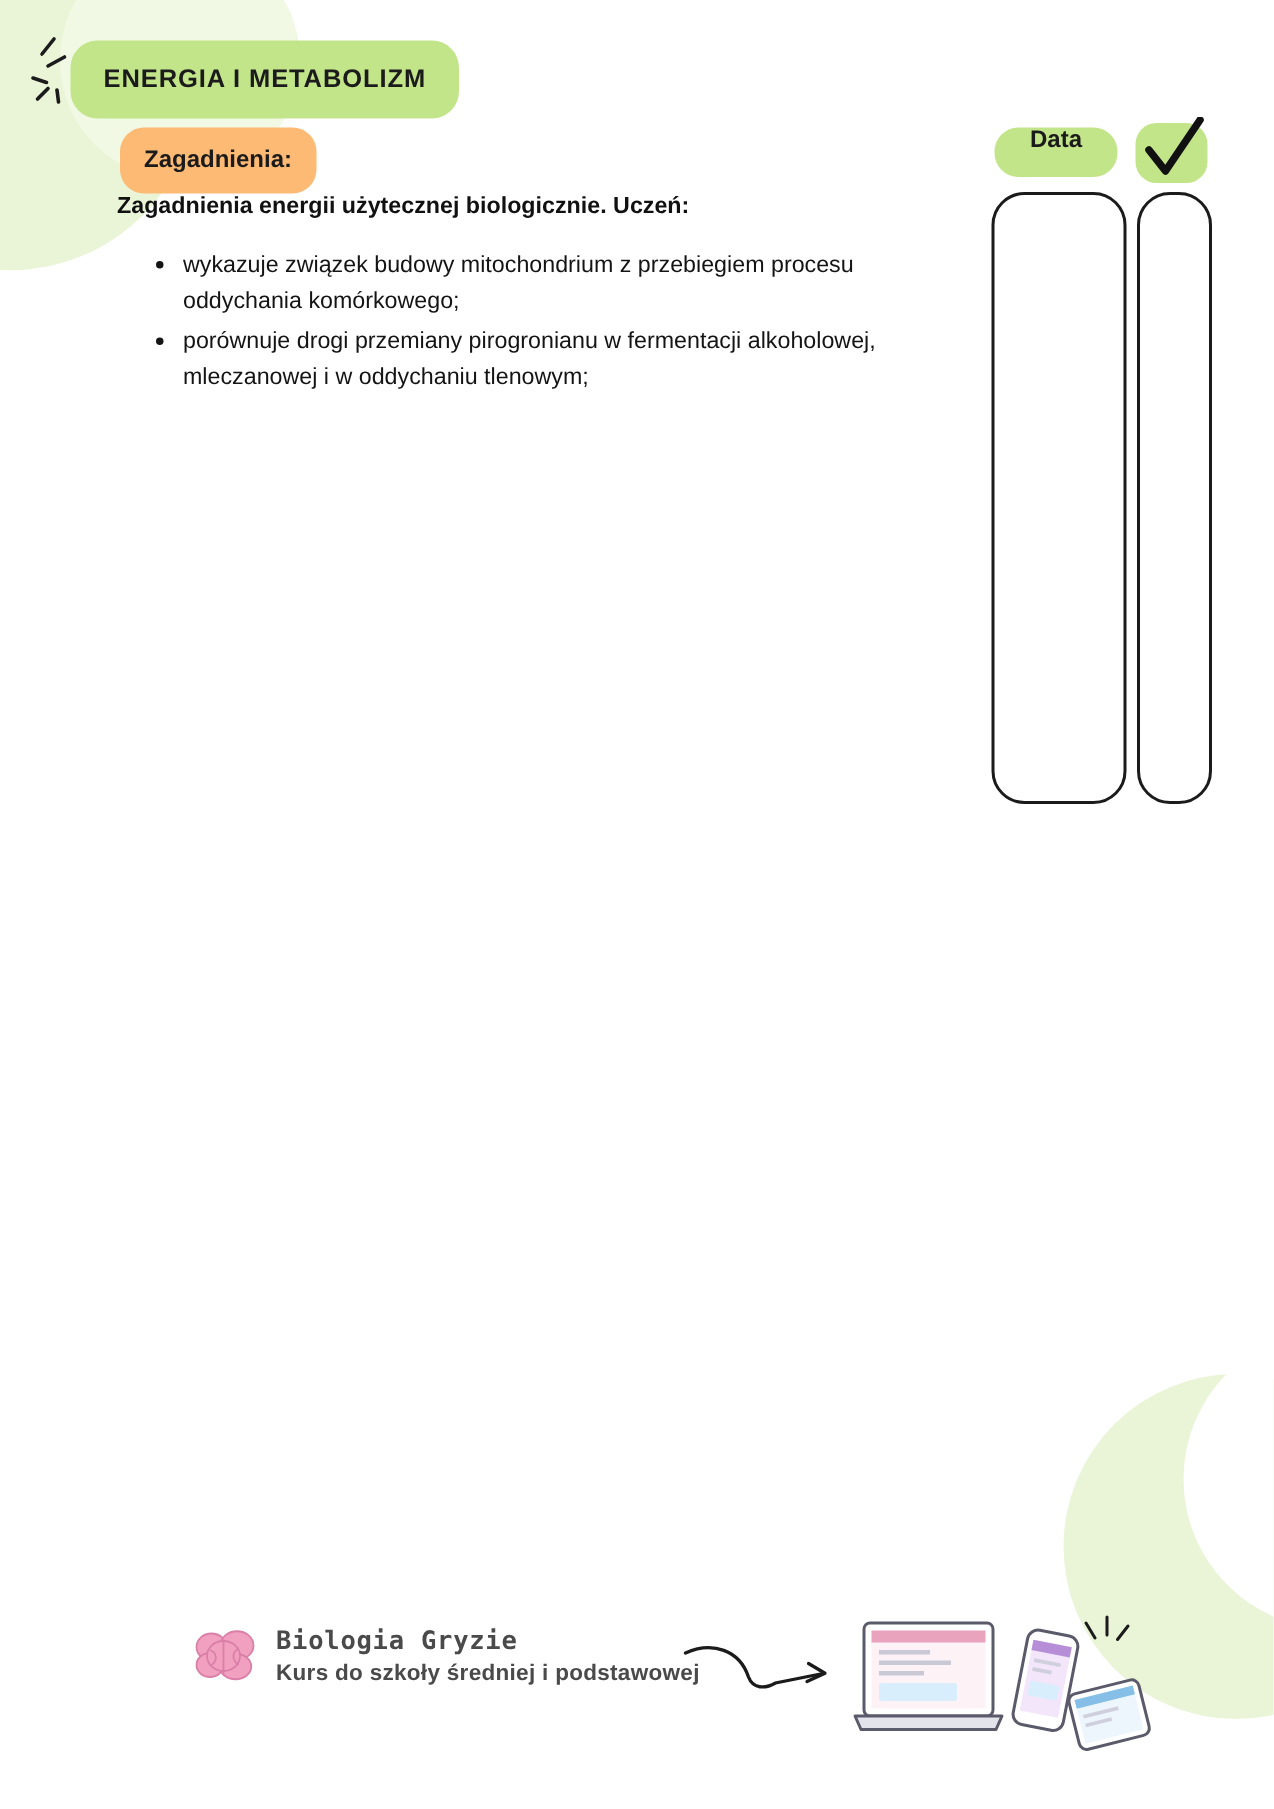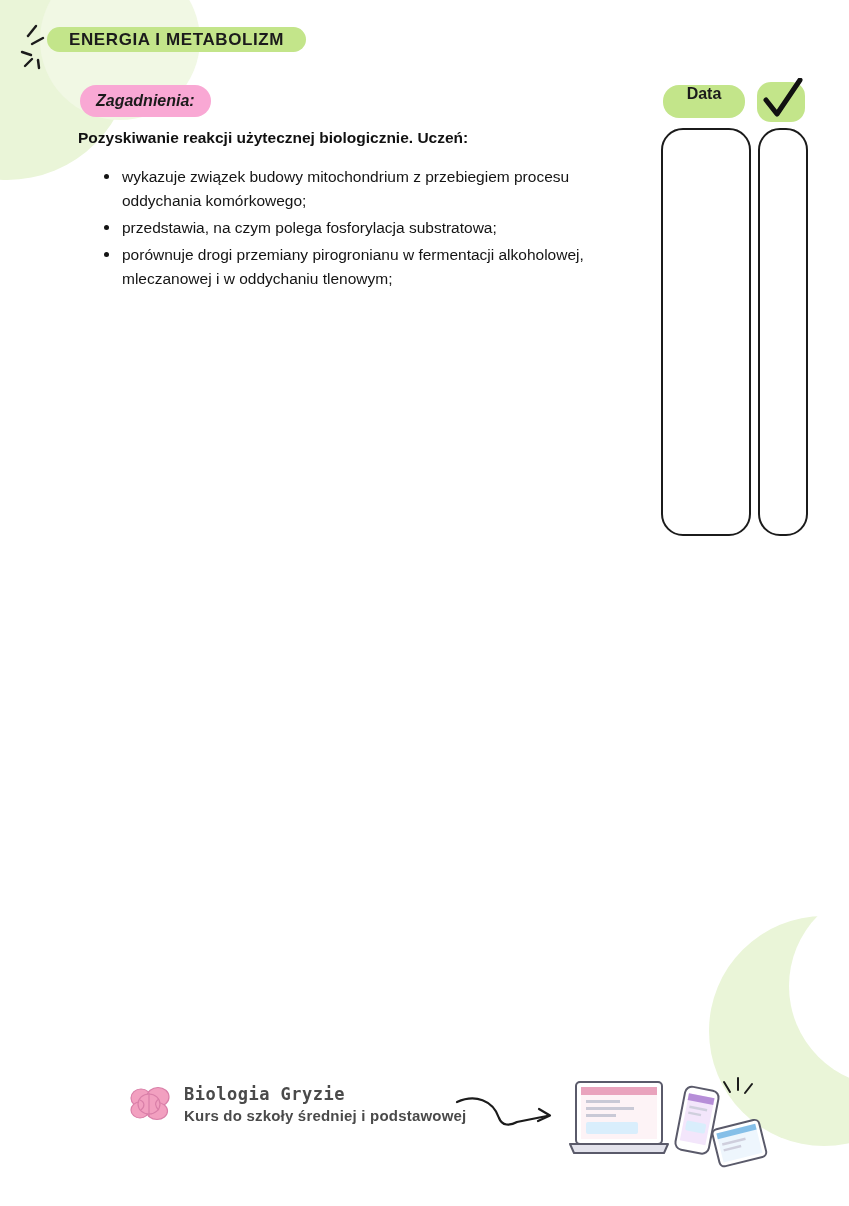--- a/index.html
+++ b/index.html
@@ -65,49 +65,48 @@
     width: 42px;
     height: 50px;
     z-index: 2;
   }
 
   
   .title-pill {
     position: absolute;
     left: 47px;
     top: 27px;
-    height: 25px;
+    height: 52px;
     padding: 0 22px;
     background: #c3e58a;
     border-radius: 18px;
     display: flex;
     align-items: center;
     z-index: 3;
   }
   .title-pill span {
     font-size: 17px;
     font-weight: bold;
     letter-spacing: 0.6px;
     color: #1b1b1b;
     white-space: nowrap;
   }
 
   
   .topics-pill {
     position: absolute;
     left: 80px;
     top: 85px;
-    height: 32px;
+    height: 44px;
     padding: 0 16px;
-    background: #f9a8d4;
+    background: #fdba74;
     border-radius: 16px;
     display: flex;
     align-items: center;
     z-index: 3;
-    font-style: italic;
   }
   .topics-pill span {
     font-size: 16px;
     font-weight: bold;
     color: #1b1b1b;
     white-space: nowrap;
   }
 
   
   .data-pill {
@@ -294,24 +293,23 @@
 <div class="data-pill">
   <span>Data</span>
 </div>
 
 <div class="check-pill"></div>
 <svg class="check-mark" viewBox="0 0 48 44">
   <path d="M8 22 L19 36 L42 2" stroke="#111111" stroke-width="5" fill="none" stroke-linecap="round" stroke-linejoin="round"></path>
 </svg>
 
 <div class="content">
-  <p class="content-lead">Pozyskiwanie reakcji użytecznej biologicznie. Uczeń:</p>
+  <p class="content-lead">Zagadnienia energii użytecznej biologicznie. Uczeń:</p>
   <ul class="bullet-list">
     <li>wykazuje związek budowy mitochondrium z przebiegiem procesu oddychania komórkowego;</li>
-    <li>przedstawia, na czym polega fosforylacja substratowa;</li>
     <li>porównuje drogi przemiany pirogronianu w fermentacji alkoholowej, mleczanowej i w oddychaniu tlenowym;</li>
   </ul>
 </div>
 
 <div class="answer-box date"></div>
 <div class="answer-box check"></div>
 
 <div class="footer">
 
   <div class="brand">

